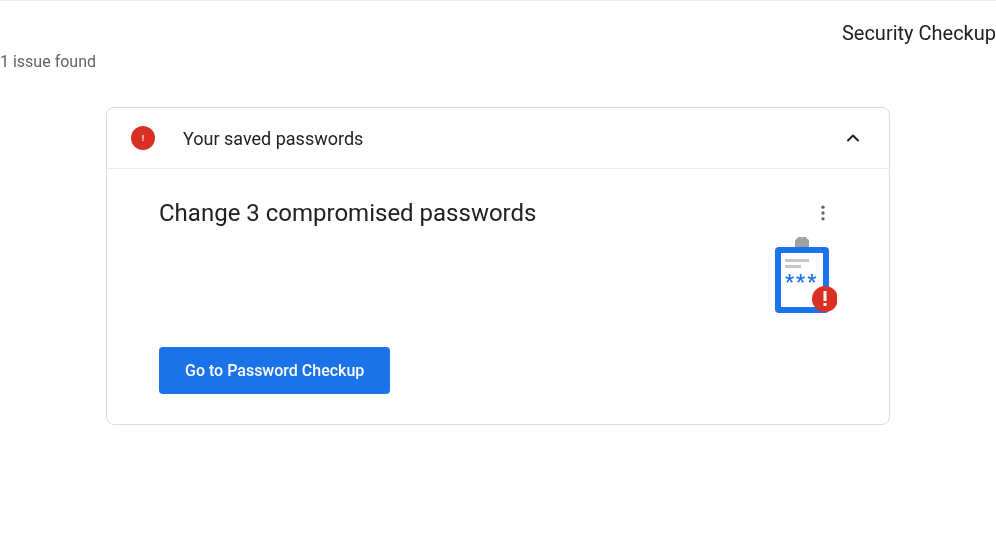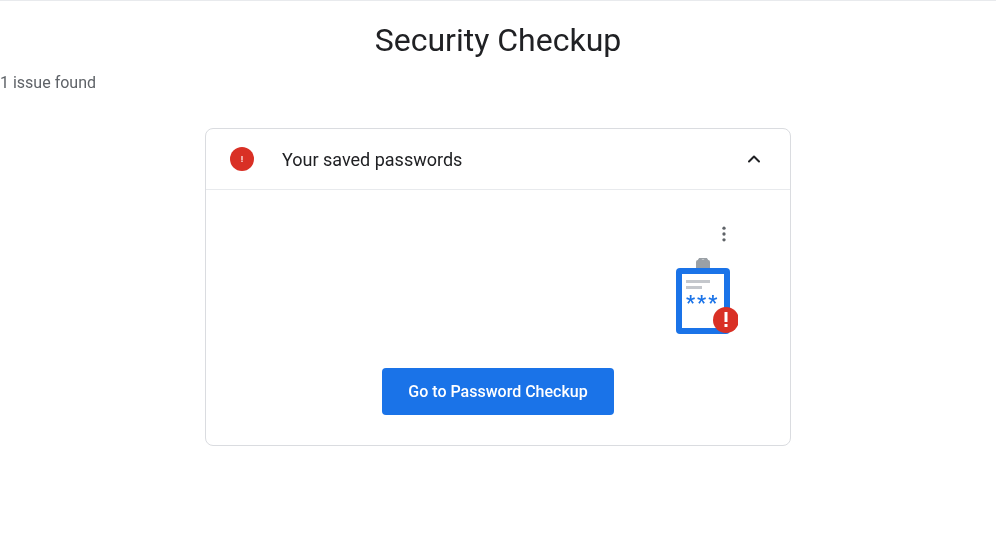--- a/index.html
+++ b/index.html
@@ -10,34 +10,34 @@
     body {
       font-family: 'Google Sans', Roboto, Arial, sans-serif;
       background: #fff;
       color: #202124;
       width: 996px;
       height: 551px;
       border-top: 1px solid #e8eaed;
       padding-top: 20px;
     }
     .page-title {
-      text-align: center;
-      font-size: 32px;
+      text-align: right;
+      font-size: 20px;
       font-weight: 400;
       color: #202124;
-      margin-bottom: 14px;
+      margin-bottom: 7px;
     }
     .page-subtitle {
       text-align: left;
       font-size: 16px;
       color: #5f6368;
       margin-bottom: 36px;
     }
     .card {
-      width: 586px;
+      width: 784px;
       margin: 0 auto;
       border: 1px solid #dadce0;
       border-radius: 8px;
       overflow: hidden;
     }
     .card-header {
       display: flex;
       align-items: center;
       padding: 18px 24px;
       border-bottom: 1px solid #e8eaed;
@@ -113,21 +113,21 @@
     .more-btn svg {
       fill: #5f6368;
     }
     .illustration {
       position: relative;
       width: 70px;
       height: 80px;
     }
     .action-row {
       display: flex;
-      justify-content: center;
+      justify-content: flex-start;
       margin-top: 30px;
     }
     .primary-btn {
       background: #1a73e8;
       color: #fff;
       border: none;
       border-radius: 4px;
       padding: 14px 26px;
       font-size: 16px;
       font-weight: 500;
@@ -152,20 +152,21 @@
     <span class="chevron">
       <svg viewBox="0 0 24 24" width="24" height="24">
           <path d="M7 14.5l5-5 5 5" fill="none" stroke="#202124" stroke-width="2" stroke-linecap="round" stroke-linejoin="round"></path>
         </svg>
     </span>
   </div>
 
   <div class="card-body">
     <div class="body-row">
       <div class="body-text">
+        <h2 class="body-title">Change 3 compromised passwords</h2>
       </div>
       <div class="body-right">
         <button class="more-btn">
           <svg viewBox="0 0 24 24" width="20" height="20">
               <circle cx="12" cy="5" r="2"></circle>
               <circle cx="12" cy="12" r="2"></circle>
               <circle cx="12" cy="19" r="2"></circle>
             </svg>
         </button>
         <span class="illustration">

